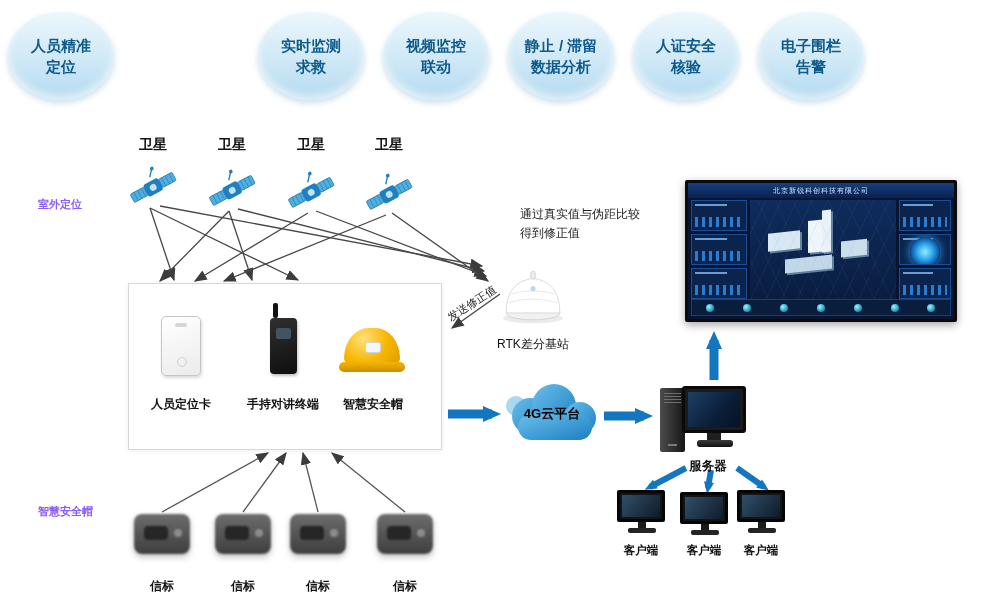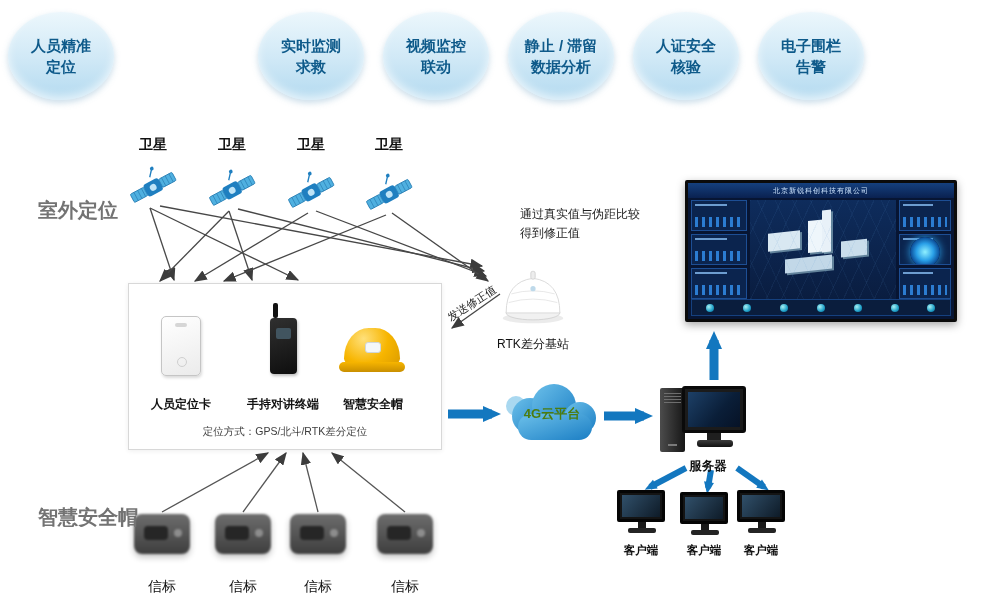--- a/index.html
+++ b/index.html
@@ -7,21 +7,21 @@
          font-family:"Liberation Sans","DejaVu Sans",sans-serif;color:#111;}
 
   
   .badge{position:absolute;top:12px;width:106px;height:88px;border-radius:50%;
          display:flex;flex-direction:column;align-items:center;justify-content:center;gap:3px;
          background:linear-gradient(180deg,#ecf7fc 0%,#cfe8f6 55%,#b3daf0 100%);
          box-shadow:0 3px 6px rgba(110,160,195,.35), inset 0 -4px 8px rgba(255,255,255,.65);
          color:#0e5a8a;font-weight:bold;font-size:15px;line-height:1.2;text-align:center;}
 
   
-  .side-label{position:absolute;font-size:20px;font-weight:bold;color:#737373;z-index:4;}
+  .side-label{position:absolute;font-size:11px;font-weight:bold;color:#8b5cf6;z-index:4;}
   .sat-label{position:absolute;top:136px;width:32px;text-align:center;font-size:14px;font-weight:bold;z-index:4;}
   .sat-icon{position:absolute;width:54px;height:46px;z-index:3;}
 
   
   .arrows{position:absolute;left:0;top:0;width:1000px;height:607px;z-index:2;pointer-events:none;}
 
   
   .rtk-note{position:absolute;left:520px;top:205px;width:122px;font-size:12px;color:#222;line-height:1.55;z-index:4;}
   .rtk-dome{position:absolute;left:494px;top:256px;width:78px;height:74px;z-index:3;}
   .rtk-station-label{position:absolute;left:484px;top:336px;width:98px;text-align:center;font-size:12px;color:#111;z-index:4;}
@@ -45,21 +45,21 @@
                background:radial-gradient(circle at 35% 30%,#ffe07a,#f7b500 55%,#dd9e00);
                border-radius:50% 50% 10% 10% / 95% 95% 18% 18%;}
   .helmet-brim{position:absolute;left:-2px;bottom:2px;width:66px;height:10px;border-radius:5px;
                background:linear-gradient(180deg,#f7b500,#c98f00);}
   .helmet-lamp{position:absolute;left:24px;top:14px;width:14px;height:9px;background:#f4f7f9;border:1px solid #cfd6da;border-radius:3px;}
   .dev-label{position:absolute;top:112px;font-size:12px;font-weight:bold;color:#111;text-align:center;}
   .dev-caption{position:absolute;left:0;top:141px;width:100%;text-align:center;font-size:10.5px;color:#3d3d3d;}
 
   
   .cloud-svg{position:absolute;left:496px;top:376px;width:112px;height:72px;z-index:3;}
-  .cloud-label{position:absolute;left:496px;top:405px;width:112px;text-align:center;color:#4d7c0f;
+  .cloud-label{position:absolute;left:496px;top:405px;width:112px;text-align:center;color:#000000;
                font-size:13px;font-weight:bold;z-index:4;}
 
   
   .server{position:absolute;left:660px;top:386px;width:88px;height:72px;z-index:3;}
   .srv-tower{position:absolute;left:0;top:2px;width:25px;height:64px;border-radius:2px;
              background:linear-gradient(90deg,#4c4c4c,#161616);}
   .srv-tower::before{content:"";position:absolute;left:4px;right:4px;top:5px;height:10px;
              background:repeating-linear-gradient(180deg,#6e6e6e 0 1px,transparent 1px 3px);}
   .srv-tower::after{content:"";position:absolute;left:8px;bottom:6px;width:9px;height:2px;background:#7a7a7a;}
   .srv-mon{position:absolute;left:22px;top:0;width:64px;height:47px;background:#1b1b1b;
@@ -77,21 +77,21 @@
   .cl-neck{position:absolute;left:23px;top:32px;width:8px;height:6px;background:#1a1a1a;}
   .cl-base{position:absolute;left:13px;top:38px;width:28px;height:5px;background:#242424;border-radius:2px;}
   .client-label{position:absolute;top:543px;width:48px;text-align:center;font-size:11.5px;font-weight:bold;z-index:4;}
 
   
   .beacon{position:absolute;top:514px;width:56px;height:40px;border-radius:8px;z-index:3;
           background:linear-gradient(180deg,#6d6d6d,#3e3e3e);filter:blur(1px);
           box-shadow:0 3px 6px rgba(0,0,0,.25);}
   .beacon::before{content:"";position:absolute;left:10px;top:12px;width:24px;height:14px;background:#262626;border-radius:4px;}
   .beacon::after{content:"";position:absolute;right:8px;top:15px;width:8px;height:8px;background:#8d8d8d;border-radius:50%;}
-  .beacon-label{position:absolute;top:578px;width:44px;text-align:center;font-size:14px;font-weight:normal;z-index:4;}
+  .beacon-label{position:absolute;top:578px;width:44px;text-align:center;font-size:12px;font-weight:bold;z-index:4;}
 
   
   .monitor{position:absolute;left:685px;top:180px;width:272px;height:142px;background:#071533;
            border:3px solid #0b0b0b;box-sizing:border-box;border-radius:2px;z-index:3;
            box-shadow:0 3px 9px rgba(0,0,0,.35);}
   .mon-header{position:absolute;left:0;right:0;top:0;height:15px;
               background:linear-gradient(180deg,#15407e,#0a2150);
               display:flex;align-items:center;justify-content:center;}
   .mon-header span{color:#cfe6ff;font-size:7px;letter-spacing:1px;white-space:nowrap;}
   .mon-left{position:absolute;left:3px;top:17px;bottom:20px;width:56px;display:flex;flex-direction:column;gap:3px;}
@@ -204,21 +204,20 @@
     <div class="card-body"></div>
     <div class="walkie"></div>
     <div class="helmet">
       <div class="helmet-dome"></div>
       <div class="helmet-brim"></div>
       <div class="helmet-lamp"></div>
     </div>
     <div class="dev-label" style="left:6px;width:92px">人员定位卡</div>
     <div class="dev-label" style="left:106px;width:96px">手持对讲终端</div>
     <div class="dev-label" style="left:208px;width:72px">智慧安全帽</div>
-    <div class="dev-caption">定位方式：GPS/北斗/RTK差分定位</div>
   </div>
 
   <svg class="cloud-svg" viewBox="0 0 112 72">
     <defs>
       <linearGradient id="cloudg" x1="0" y1="0" x2="1" y2="1">
         <stop offset="0" stop-color="#6cc0ea"></stop>
           <stop offset="1" stop-color="#1b7ec4"></stop>
       </linearGradient>
     </defs>
     <circle cx="20" cy="30" r="10" fill="#a9d8f0"></circle>

